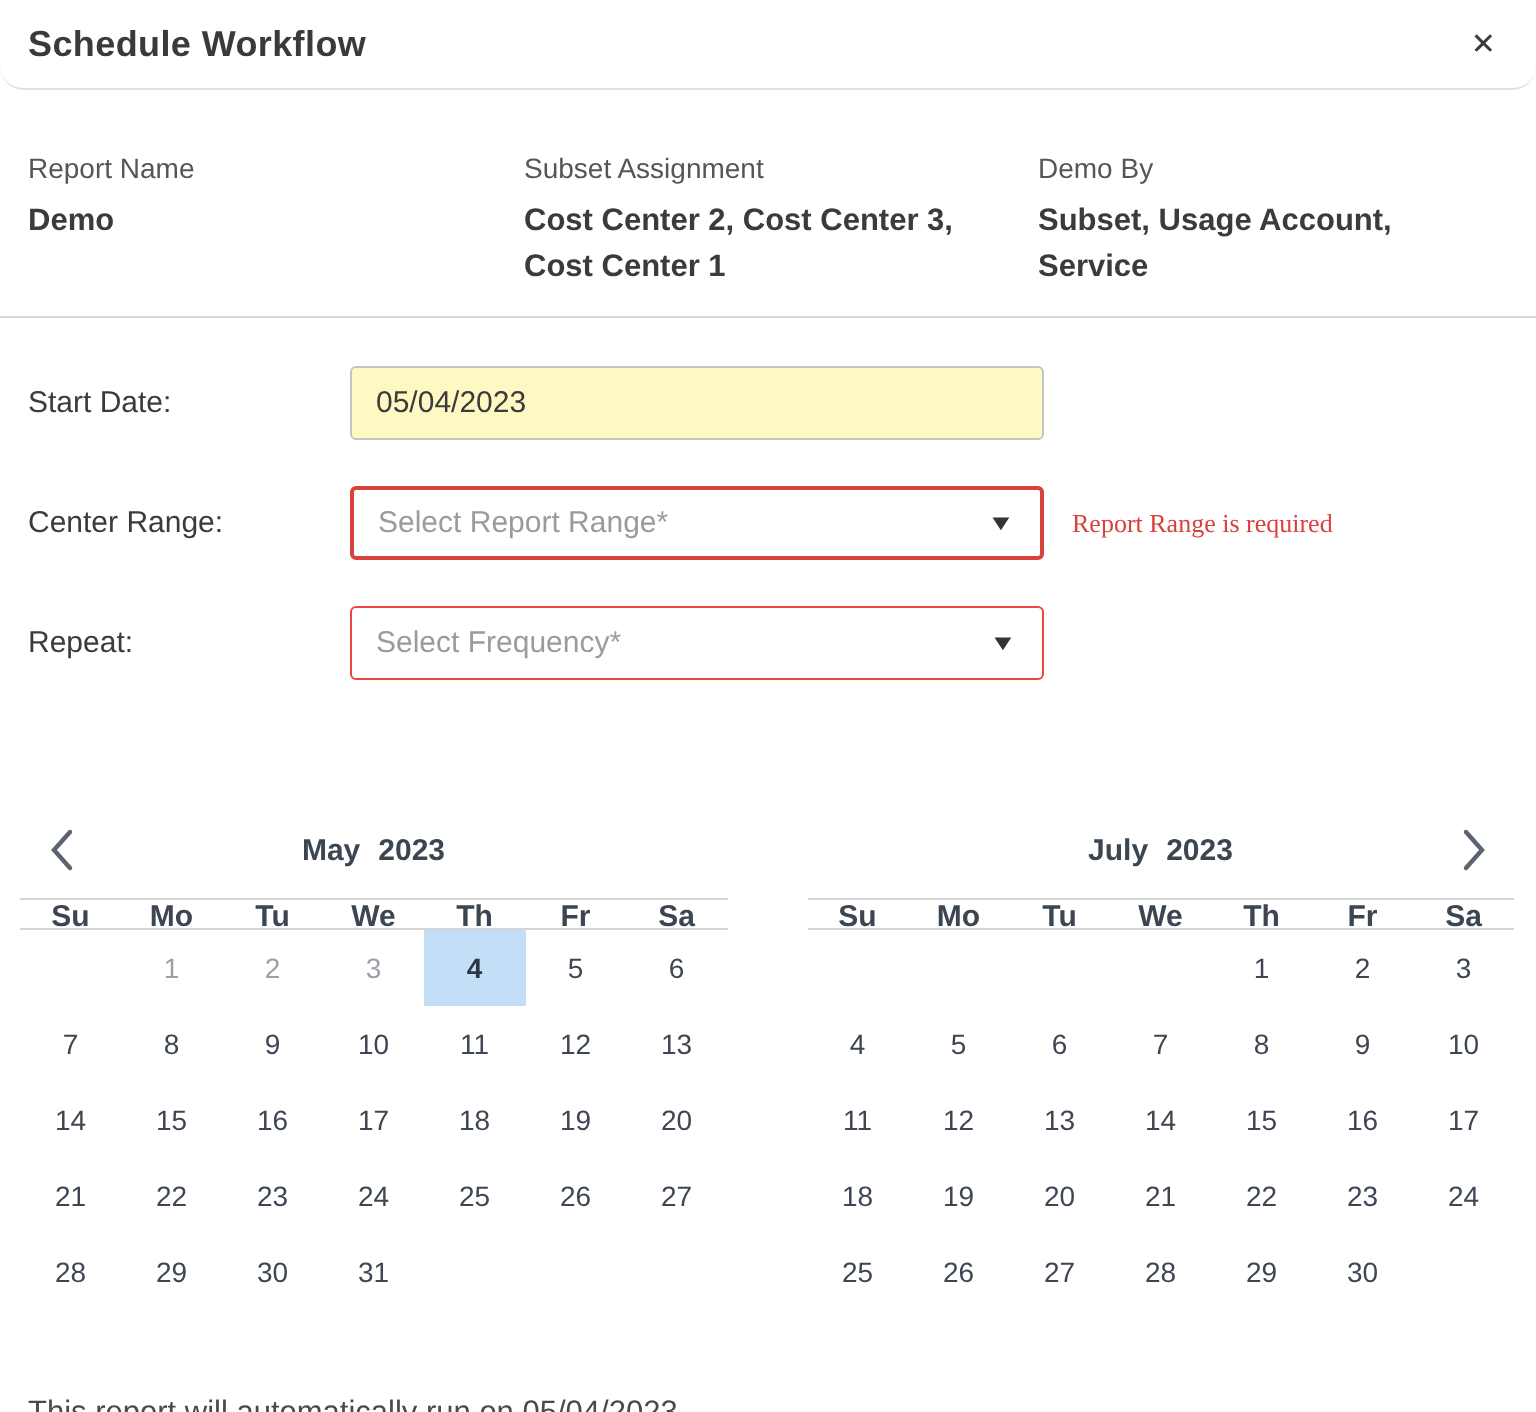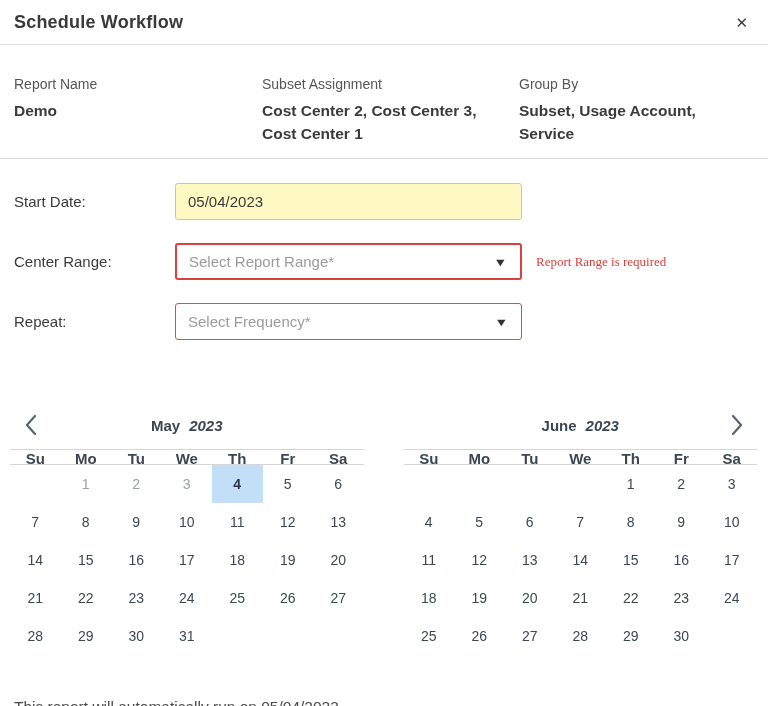--- a/index.html
+++ b/index.html
@@ -4,21 +4,21 @@
 <style>
   * { margin: 0; padding: 0; box-sizing: border-box; }
   html, body { width: 768px; height: 706px; background: #ffffff; overflow: hidden; }
   body { font-family: "Liberation Sans", "DejaVu Sans", sans-serif; color: #3b3b3b; }
 
   .dialog { width: 768px; height: 706px; background: #fff; position: relative; }
 
   
   .dlg-header {
     height: 45px; display: flex; align-items: center; justify-content: space-between;
-    padding: 0 16px 0 14px; border-bottom: 1px solid #e2e2e2;
+    padding: 0 16px 0 14px; border-bottom: 1px solid #e2e2e2; border-radius: 12px;
   }
   .dlg-title { font-size: 18px; font-weight: bold; color: #3a3a3a; letter-spacing: .2px; }
   .close-btn {
     background: none; border: none; cursor: pointer; font-size: 15px; color: #3b3b3b;
     line-height: 1; padding: 4px; font-family: inherit;
   }
 
   
   .summary {
     display: grid; grid-template-columns: 248px 257px 1fr;
@@ -49,21 +49,21 @@
   .error-msg { font-size: 13px; color: #d9413d; margin-left: 14px; font-family: Liberation Serif, serif; }
 
   
   .calendars { display: flex; gap: 40px; padding: 40px 11px 0 10px; }
   .calendar { flex: 1; }
   .cal-header {
     display: grid; grid-template-columns: 40px 1fr 40px; align-items: center;
     height: 44px; margin-bottom: 2px;
   }
   .cal-title { text-align: center; font-size: 15px; font-weight: bold; color: #3c4653; }
-  .cal-title .year { margin-left: 9px; font-style: italic; }
+  .cal-title .year { margin-left: 9px; }
   .nav-btn { background: none; border: none; cursor: pointer; display: flex; align-items: center; justify-content: center; height: 100%; }
   .nav-btn svg { display: block; }
   .weekday-row {
     display: grid; grid-template-columns: repeat(7, 1fr); height: 16px;
     border-top: 1px solid #d5d5d5; border-bottom: 1px solid #d5d5d5; align-items: center;
   }
   .wd-cell { text-align: center; font-size: 15px; font-weight: bold; color: #3c4653; }
   .day-grid { display: grid; grid-template-columns: repeat(7, 1fr); }
   .day-cell {
     height: 38px; display: flex; align-items: center; justify-content: center;
@@ -89,21 +89,21 @@
   <section class="summary">
     <div class="sum-col">
       <div class="sum-label">Report Name</div>
       <div class="sum-value">Demo</div>
     </div>
     <div class="sum-col">
       <div class="sum-label">Subset Assignment</div>
       <div class="sum-value">Cost Center 2, Cost Center 3, Cost Center 1</div>
     </div>
     <div class="sum-col">
-      <div class="sum-label">Group By</div>
+      <div class="sum-label">Demo By</div>
       <div class="sum-value">Subset, Usage Account, Service</div>
     </div>
   </section>
   <div class="divider"></div>
 
   <section class="form">
     <div class="form-row">
       <label class="form-label">Start Date:</label>
       <input class="text-input" type="text" value="05/04/2023" style="">
     </div>
@@ -183,21 +183,21 @@
           <div class="day-cell empty"></div>
           <div class="day-cell empty"></div>
           <div class="day-cell empty"></div>
         </div>
     </div>
 
     <div class="calendar">
       <div class="cal-header">
         <span></span>
         <div class="cal-title">
-          <span>June</span><span class="year">2023</span>
+          <span>July</span><span class="year">2023</span>
         </div>
         <button class="nav-btn">
           <svg width="13" height="22" viewBox="0 0 13 22">
               <path d="M2 2 L10 11 L2 20" fill="none" stroke="#5a6470" stroke-width="2.2" stroke-linecap="round"></path>
             </svg>
         </button>
       </div>
       <div class="weekday-row">
           <div class="wd-cell">Su</div>
           <div class="wd-cell">Mo</div>

